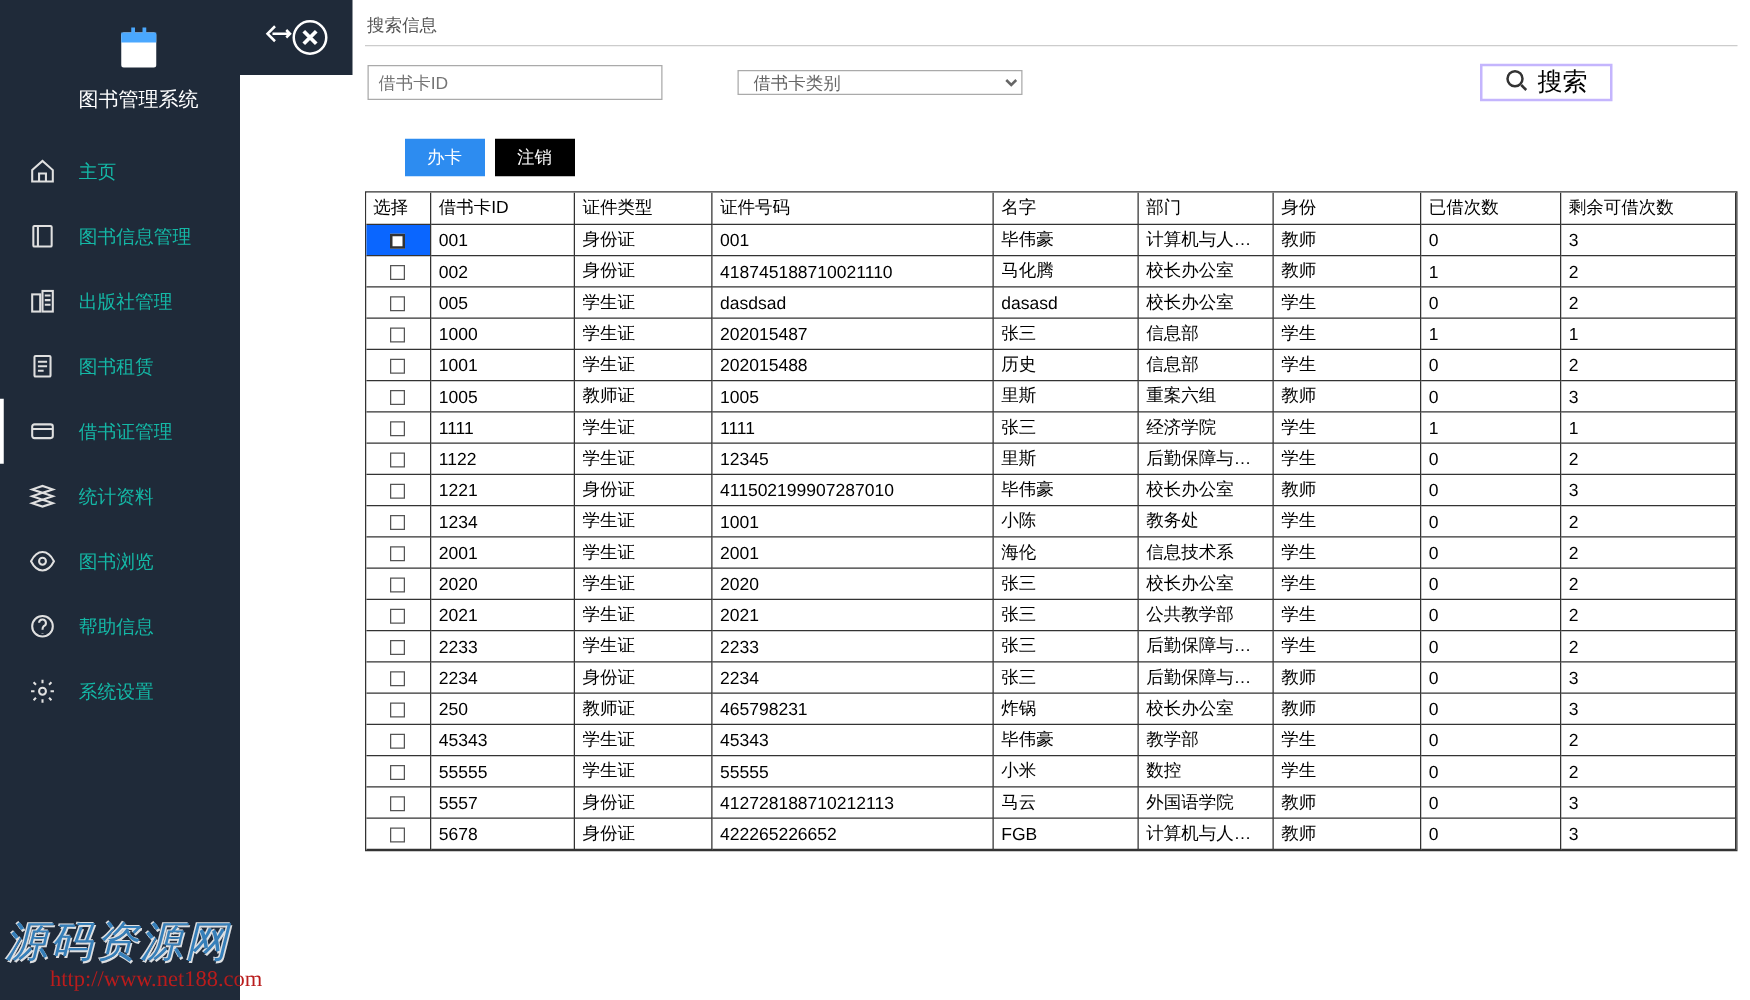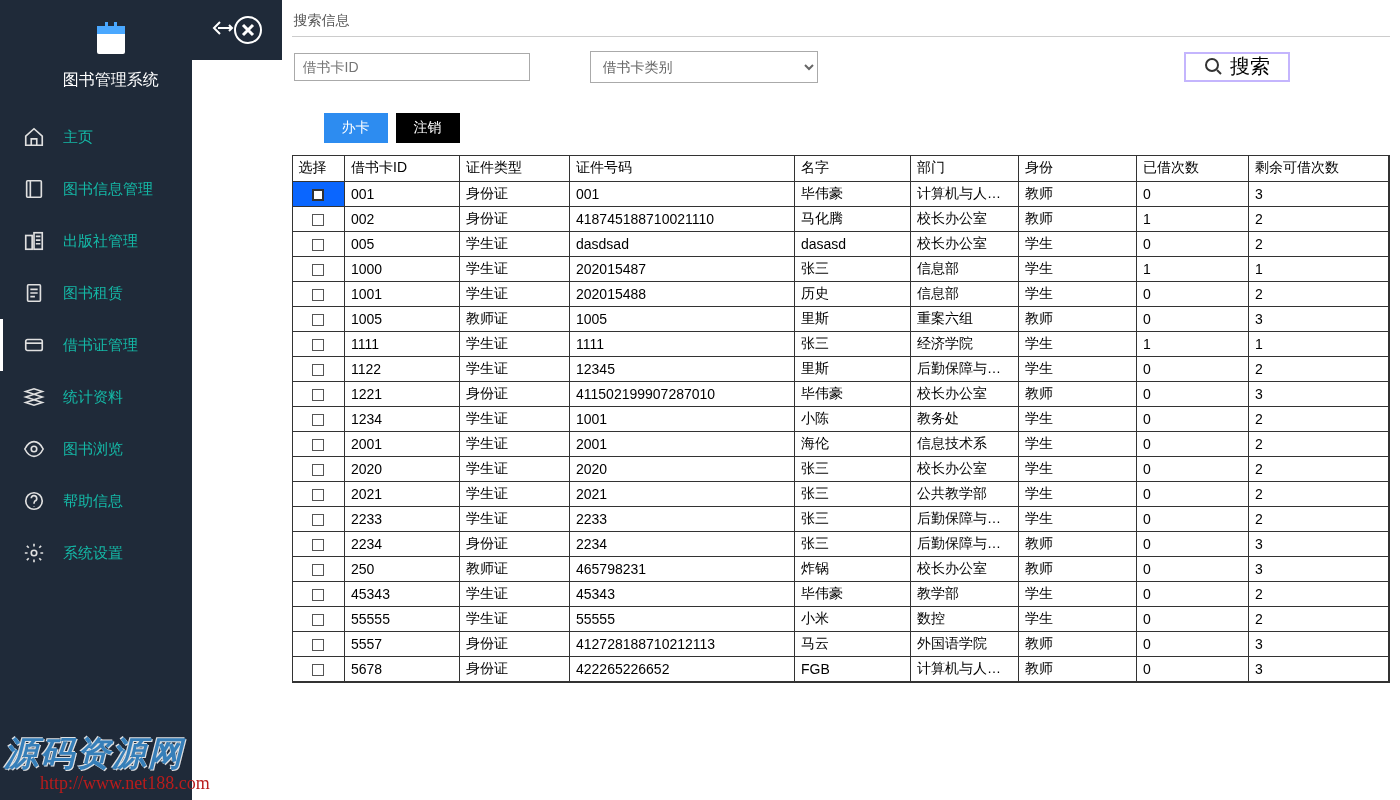--- a/index.html
+++ b/index.html
@@ -22,21 +22,21 @@
 .topbar { height: 60px; background: #1f2a39; display: flex; align-items: center; justify-content: space-between; padding: 0 20px; }
 .toggle-icon { color: #fff; font-size: 20px; }
 .close-btn { width: 28px; height: 28px; border: 2px solid #fff; border-radius: 50%; display: flex; align-items: center; justify-content: center; cursor: pointer; }
 .close-btn svg { stroke: #fff; stroke-width: 3; }
 
 .content { flex: 1; padding: 8px 10px 0 10px; overflow: hidden; display: flex; flex-direction: column; }
 .search-title { font-size: 14px; color: #555; padding: 4px 2px 6px 2px; border-bottom: 1px solid #ccc; margin-bottom: 14px; }
 
 .search-row { display: flex; align-items: center; gap: 30px; margin-bottom: 30px; padding-left: 2px; }
 .id-input { width: 236px; height: 28px; border: 1px solid #aaa; padding: 0 8px; font-size: 14px; color: #999; }
-.type-select { width: 228px; height: 32px; border: 1px solid #aaa; padding: 0 8px; font-size: 14px; color: #666; background: #fff; margin-left: 30px; }
+.type-select { width: 228px; height: 20px; border: 1px solid #aaa; padding: 0 8px; font-size: 14px; color: #666; background: #fff; margin-left: 30px; }
 .spacer { flex: 1; }
 .search-btn { height: 30px; padding: 0 18px; border: 2px solid #c4b5fd; background: #fff; display: flex; align-items: flex-end; gap: 8px; cursor: pointer; font-size: 20px; margin-right: 100px; }
 .search-btn svg { stroke: #333; fill: none; stroke-width: 2; }
 
 .action-row { display: flex; gap: 8px; padding-left: 32px; margin-bottom: 12px; }
 .btn { height: 30px; padding: 0 18px; border: none; color: #fff; font-size: 14px; cursor: pointer; }
 .btn-blue { background: #2d8cf0; }
 .btn-orange { background: #000000; }
 
 .table-wrap { border: 1px solid #333; overflow: hidden; }
@@ -52,21 +52,21 @@
 .col-id { width: 115px; }
 .col-doctype { width: 110px; }
 .col-docnum { width: 225px; }
 .col-name { width: 116px; }
 .col-dept { width: 108px; }
 .col-role { width: 118px; }
 .col-borrowed { width: 112px; }
 .col-remain { width: 140px; }
 
 .watermark { position: absolute; left: 4px; bottom: 6px; font-family: "KaiTi", "STKaiti", serif; pointer-events: none; }
-.watermark .wm1 { font-size: 34px; color: #3b8ed0; letter-spacing: 2px; font-weight: bold; text-shadow: 1px 1px 0 #fff, -1px -1px 0 #fff; opacity: 0.85; font-style: italic; }
+.watermark .wm1 { font-size: 34px; color: #3b8ed0; letter-spacing: 2px; font-weight: normal; text-shadow: 1px 1px 0 #fff, -1px -1px 0 #fff; opacity: 0.85; font-style: italic; }
 .watermark .wm2 { font-size: 18px; color: #b91c1c; margin-top: -4px; padding-left: 36px; }
 </style>
 </head>
 <body>
 
 <div class="app">
   <div class="sidebar">
     <div class="logo">
       <span class="logo-icon">
         <svg viewBox="0 0 40 40">

